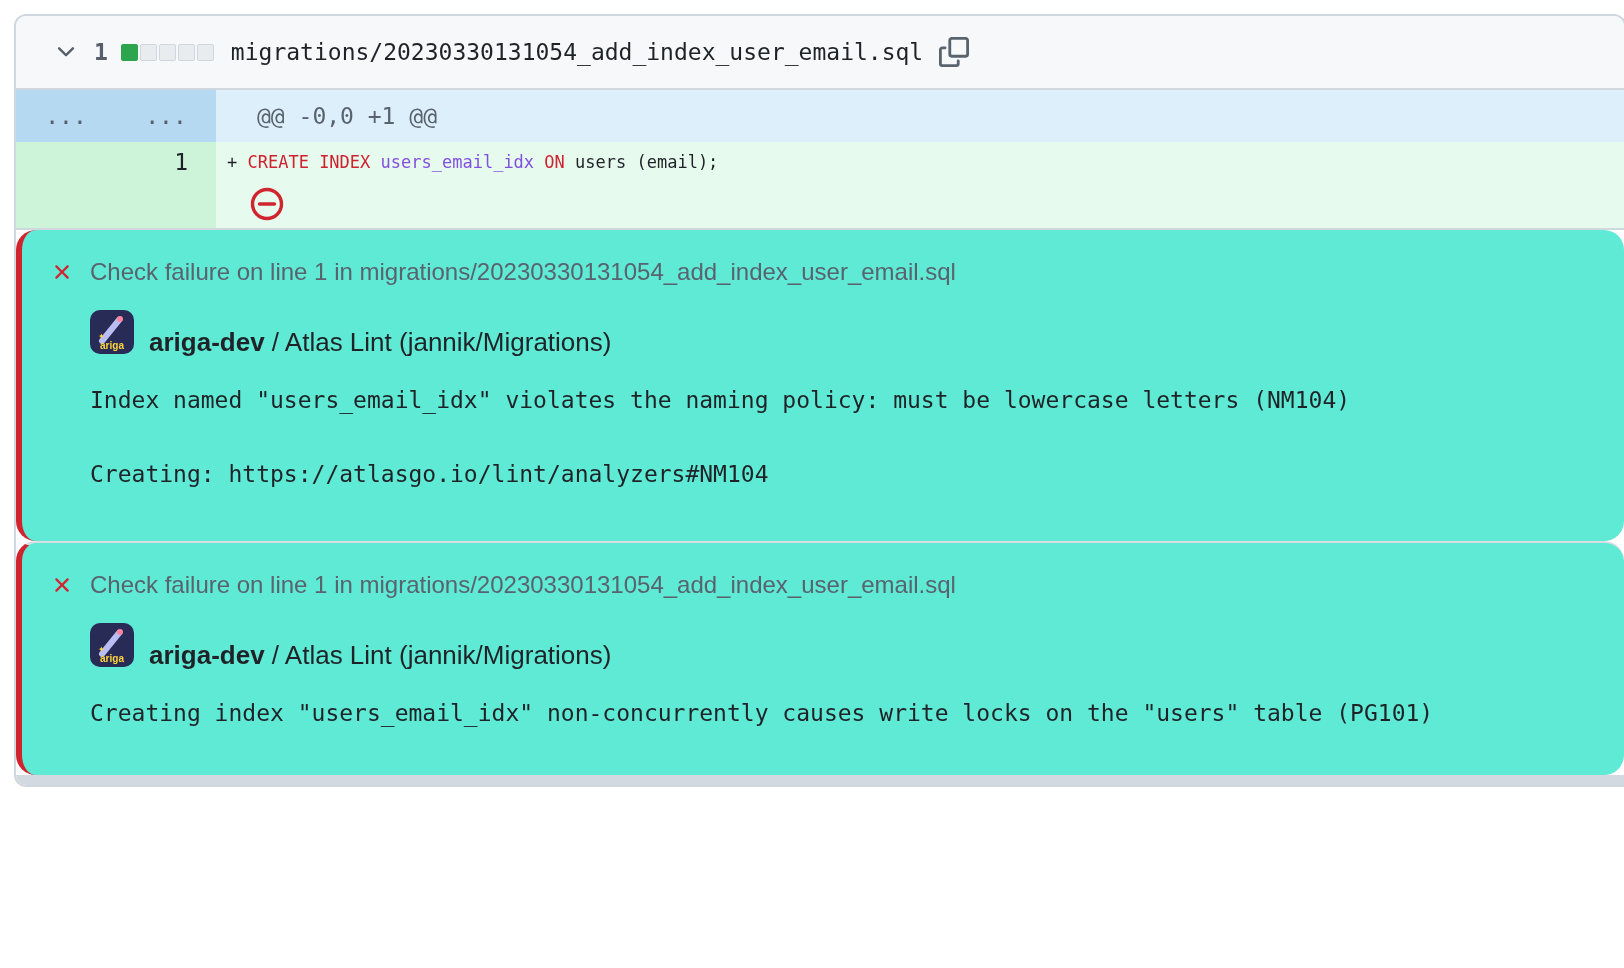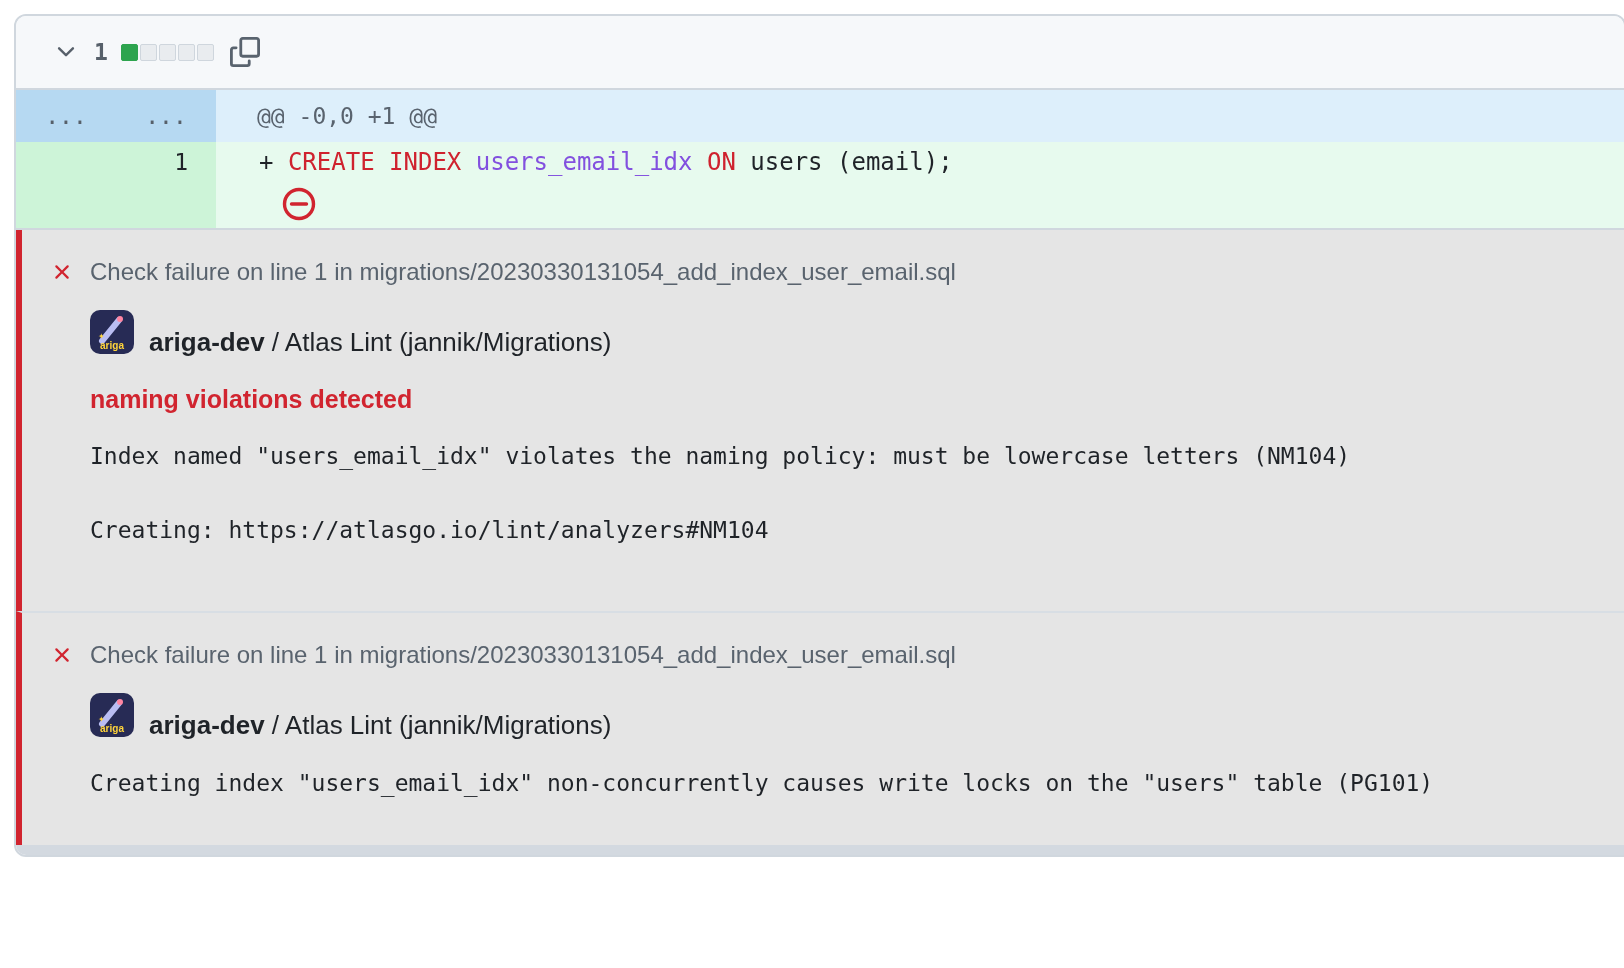--- a/index.html
+++ b/index.html
@@ -55,34 +55,35 @@
     flex:1; background:var(--hunk-line-bg, #ddeffb);
     padding-left:41px; color:#59636e;
     font-family:"DejaVu Sans Mono", monospace; font-size:23px;
   }
   .added-row { min-height:86px; border-bottom:2px solid var(--border, #d0d7de); }
   .added-row .gutter { background:var(--added-gutter-bg, #cdf4d8); }
   .added-row .g-col { line-height:40px; color:#1f2328; }
   .added-row .g-col.num { text-align:right; padding-right:28px; cursor:pointer; }
   .added-row .line-content {
     flex:1; background:var(--added-line-bg, #e7faee);
-    font-family:"DejaVu Sans Mono", monospace; font-size:24px; color:#1f2328;padding-left:32px;
+    font-family:"DejaVu Sans Mono", monospace; font-size:17px; color:#1f2328;
   }
   .code-line { height:40px; line-height:40px; padding-left:11px; white-space:pre; }
   .tok-keyword { color:var(--keyword-red, #cf222e); }
   .tok-identifier { color:var(--identifier-purple, #8250df); }
   .tok-plain { color:#1f2328; }
   .annotation-indicator { margin:4px 0 6px 33px; width:36px; height:36px; cursor:pointer; }
 
   
   .annotation {
-    background:#e5e5e5;
+    background:#5eead4;
     border-left:6px solid var(--accent-red, #d1242f);
-    padding:28px 40px 67px 68px;
+    padding:28px 40px 53px 68px;
     position:relative;
+    border-radius:20px;
   }
   .annotation + .annotation { border-top:2px solid #d8dee4; padding-bottom:48px; }
   .check-row { position:relative; display:flex; align-items:center; min-height:28px; }
   .x-icon { position:absolute; left:-40px; top:2px; width:24px; height:24px; }
   .check-heading { font-size:24px; color:var(--muted, #59636e); }
   .app-row { margin-top:20px; display:flex; align-items:center; gap:15px; }
   .avatar { width:44px; height:44px; flex:none; cursor:pointer; }
   .app-name { font-size:26px; color:#1f2328;margin-top:21px; }
   .app-name b { font-weight:bold; }
   .ann-title {
@@ -110,20 +111,21 @@
         </svg>
     </span>
     <span class="changed-count">1</span>
     <span class="diffstat">
         <span class="sq filled"></span>
         <span class="sq"></span>
         <span class="sq"></span>
         <span class="sq"></span>
         <span class="sq"></span>
       </span>
+    <span class="file-name">migrations/20230330131054_add_index_user_email.sql</span>
     <span class="copy-btn">
       <svg viewBox="0 0 16 16" width="30" height="30">
           <g fill="#59636e">
             <path d="M0 6.75C0 5.784.784 5 1.75 5h1.5a.75.75 0 0 1 0 1.5h-1.5a.25.25 0 0 0-.25.25v7.5c0 .138.112.25.25.25h7.5a.25.25 0 0 0 .25-.25v-1.5a.75.75 0 0 1 1.5 0v1.5A1.75 1.75 0 0 1 9.25 16h-7.5A1.75 1.75 0 0 1 0 14.25Z"></path>
             <path d="M5 1.75C5 .784 5.784 0 6.75 0h7.5C15.216 0 16 .784 16 1.75v7.5A1.75 1.75 0 0 1 14.25 11h-7.5A1.75 1.75 0 0 1 5 9.25Zm1.75-.25a.25.25 0 0 0-.25.25v7.5c0 .138.112.25.25.25h7.5a.25.25 0 0 0 .25-.25v-7.5a.25.25 0 0 0-.25-.25Z"></path>
           </g>
         </svg>
     </span>
   </div>
 
@@ -165,21 +167,20 @@
         <svg viewBox="0 0 44 44" width="44" height="44">
             <rect x="0" y="0" width="44" height="44" rx="10" fill="#272b55"></rect>
             <line x1="12" y1="31" x2="29" y2="10" stroke="#b9bdf2" stroke-width="6" stroke-linecap="round"></line>
             <circle cx="30" cy="9" r="3" fill="#ff85a2"></circle>
             <text x="8" y="29" font-size="8" fill="#ffd43b">✦</text>
             <text x="22" y="39" font-size="10" font-weight="bold" fill="#ffd43b" text-anchor="middle" font-family="Liberation Sans, sans-serif">ariga</text>
           </svg>
       </span>
       <span class="app-name"><b>ariga-dev</b><span> / Atlas Lint (jannik/Migrations)</span></span>
     </div>
-    <h3 class="ann-title">naming violations detected</h3>
     <p class="ann-message">Index named "users_email_idx" violates the naming policy: must be lowercase letters (NM104)</p>
     <p class="ann-details">Creating: https://atlasgo.io/lint/analyzers#NM104</p>
   </section>
 
   <section class="annotation">
     <div class="check-row">
       <span class="x-icon">
         <svg viewBox="0 0 16 16" width="24" height="24">
             <path fill="#d1242f" d="M3.72 3.72a.75.75 0 0 1 1.06 0L8 6.94l3.22-3.22a.749.749 0 0 1 1.275.326.749.749 0 0 1-.215.734L9.06 8l3.22 3.22a.749.749 0 0 1-.326 1.275.749.749 0 0 1-.734-.215L8 9.06l-3.22 3.22a.751.751 0 0 1-1.042-.018.751.751 0 0 1-.018-1.042L6.94 8 3.72 4.78a.75.75 0 0 1 0-1.06Z"></path>
           </svg>

